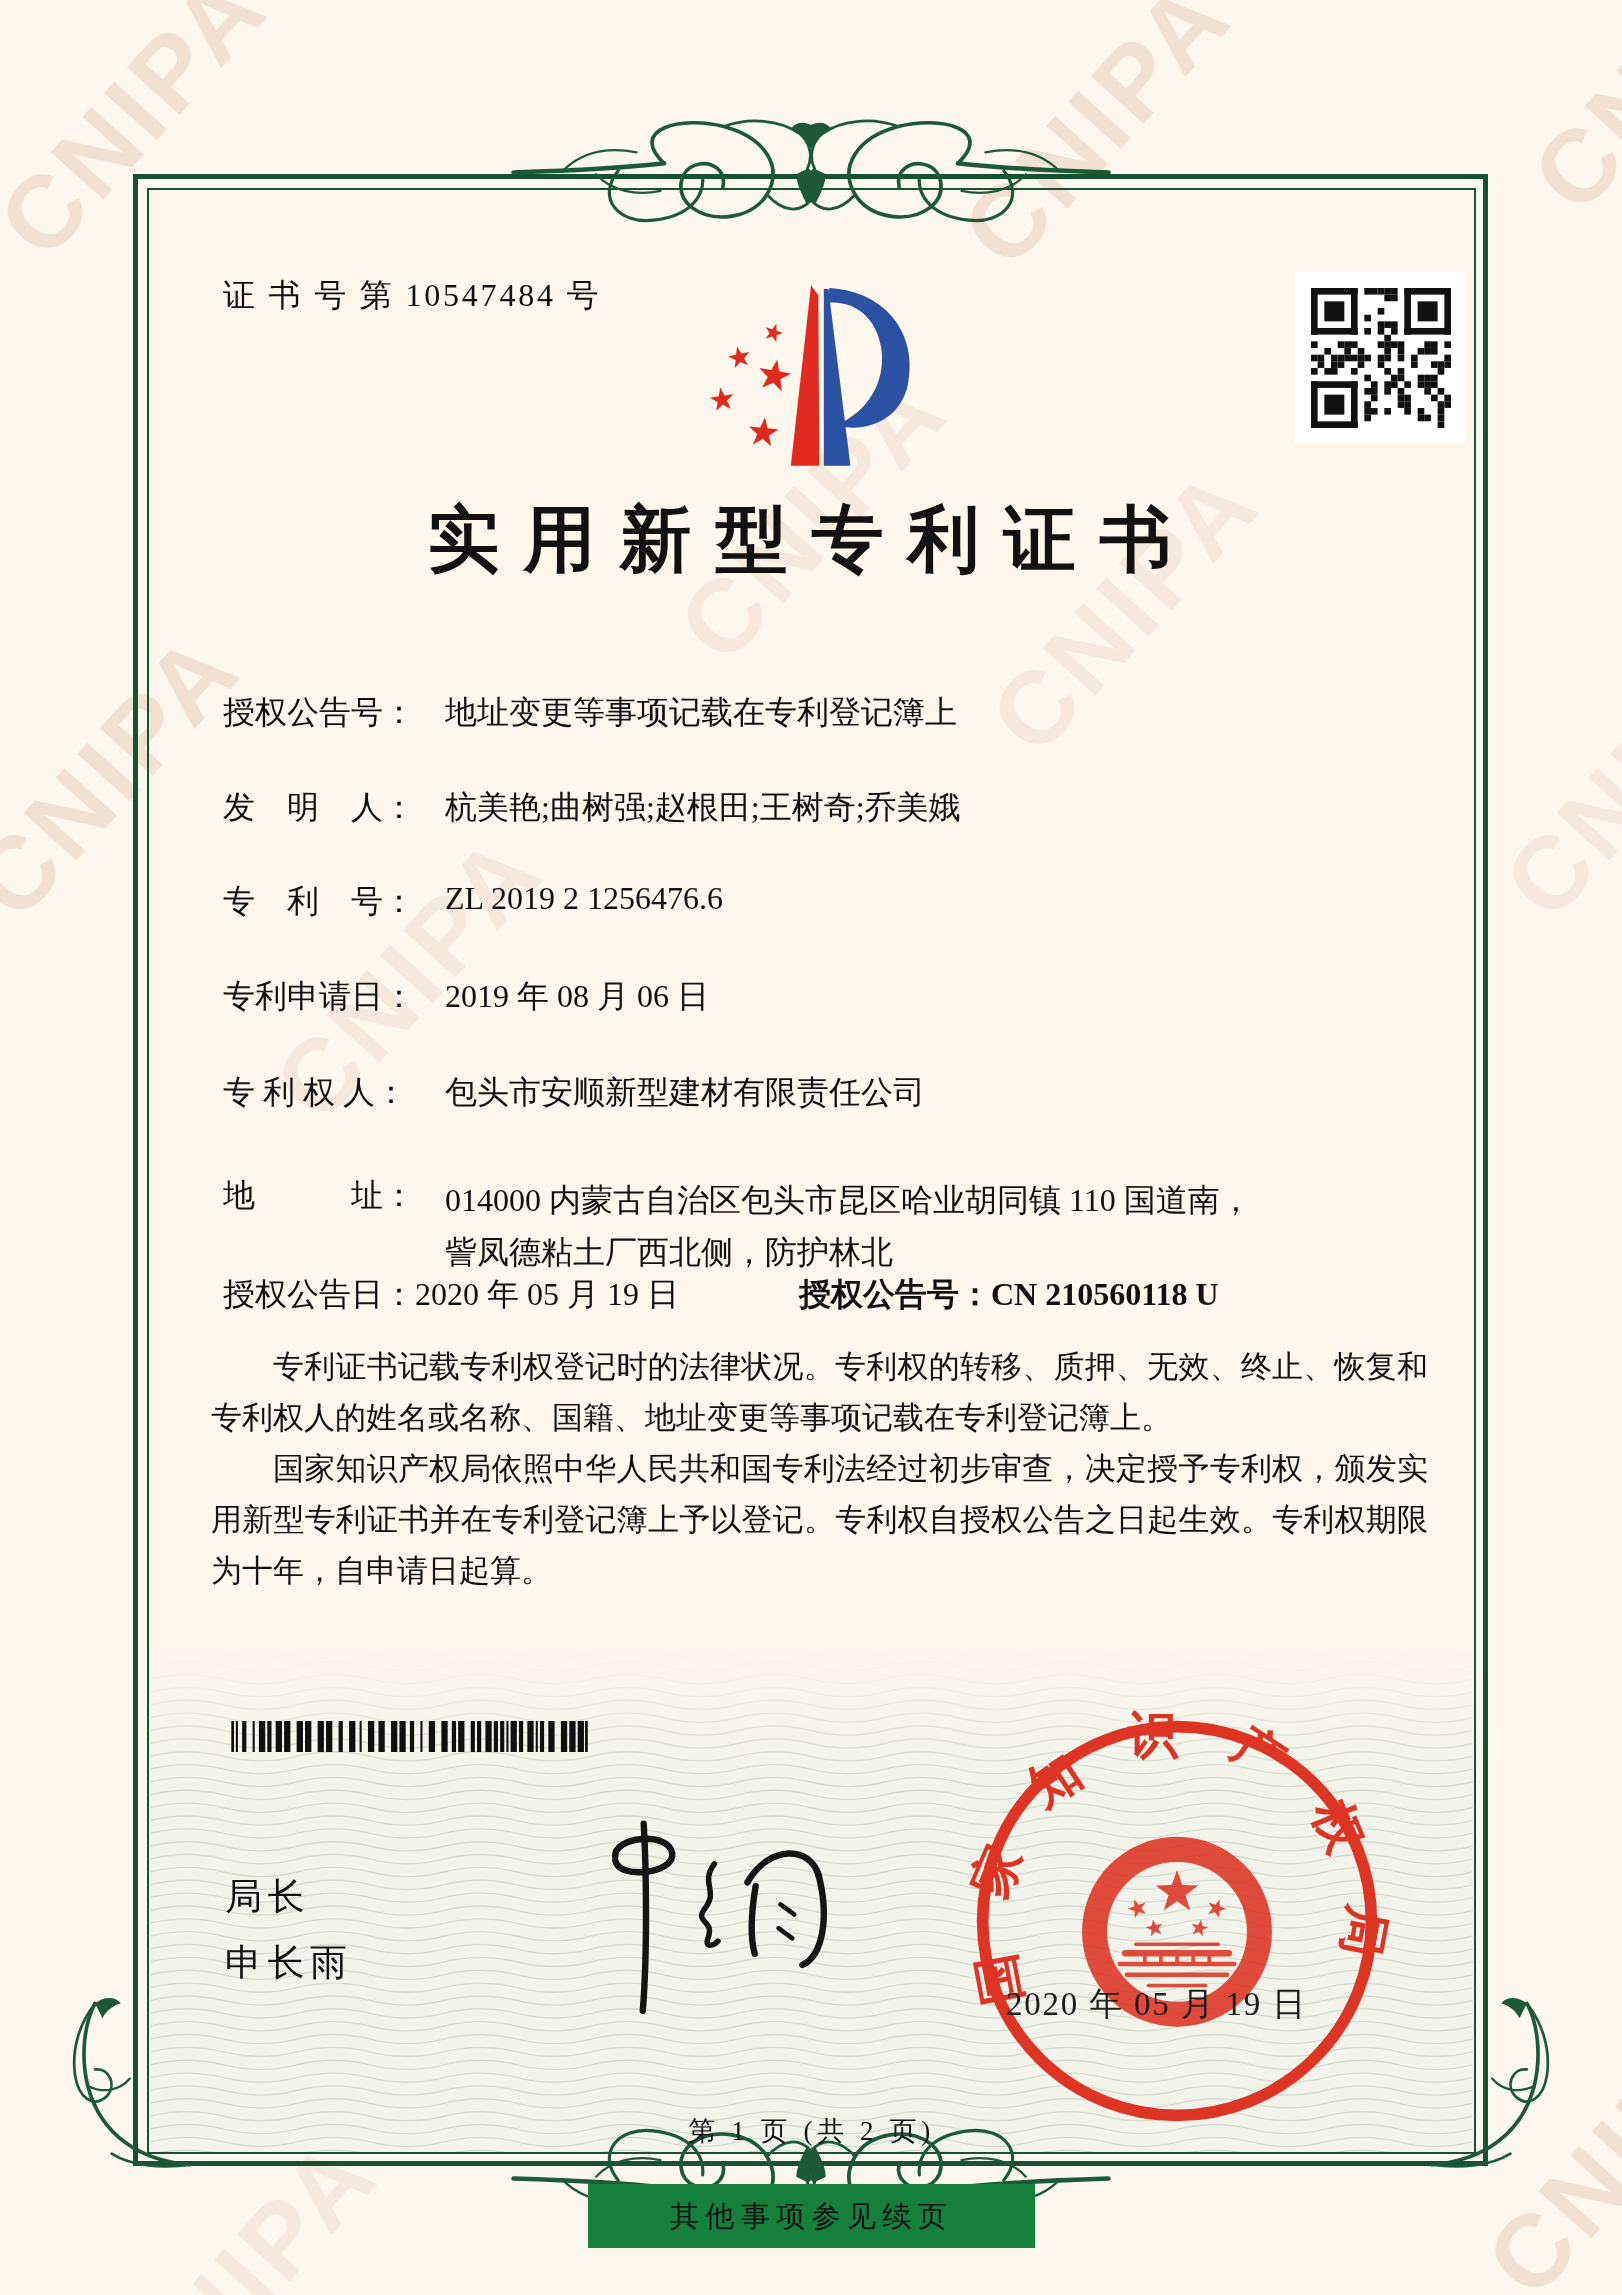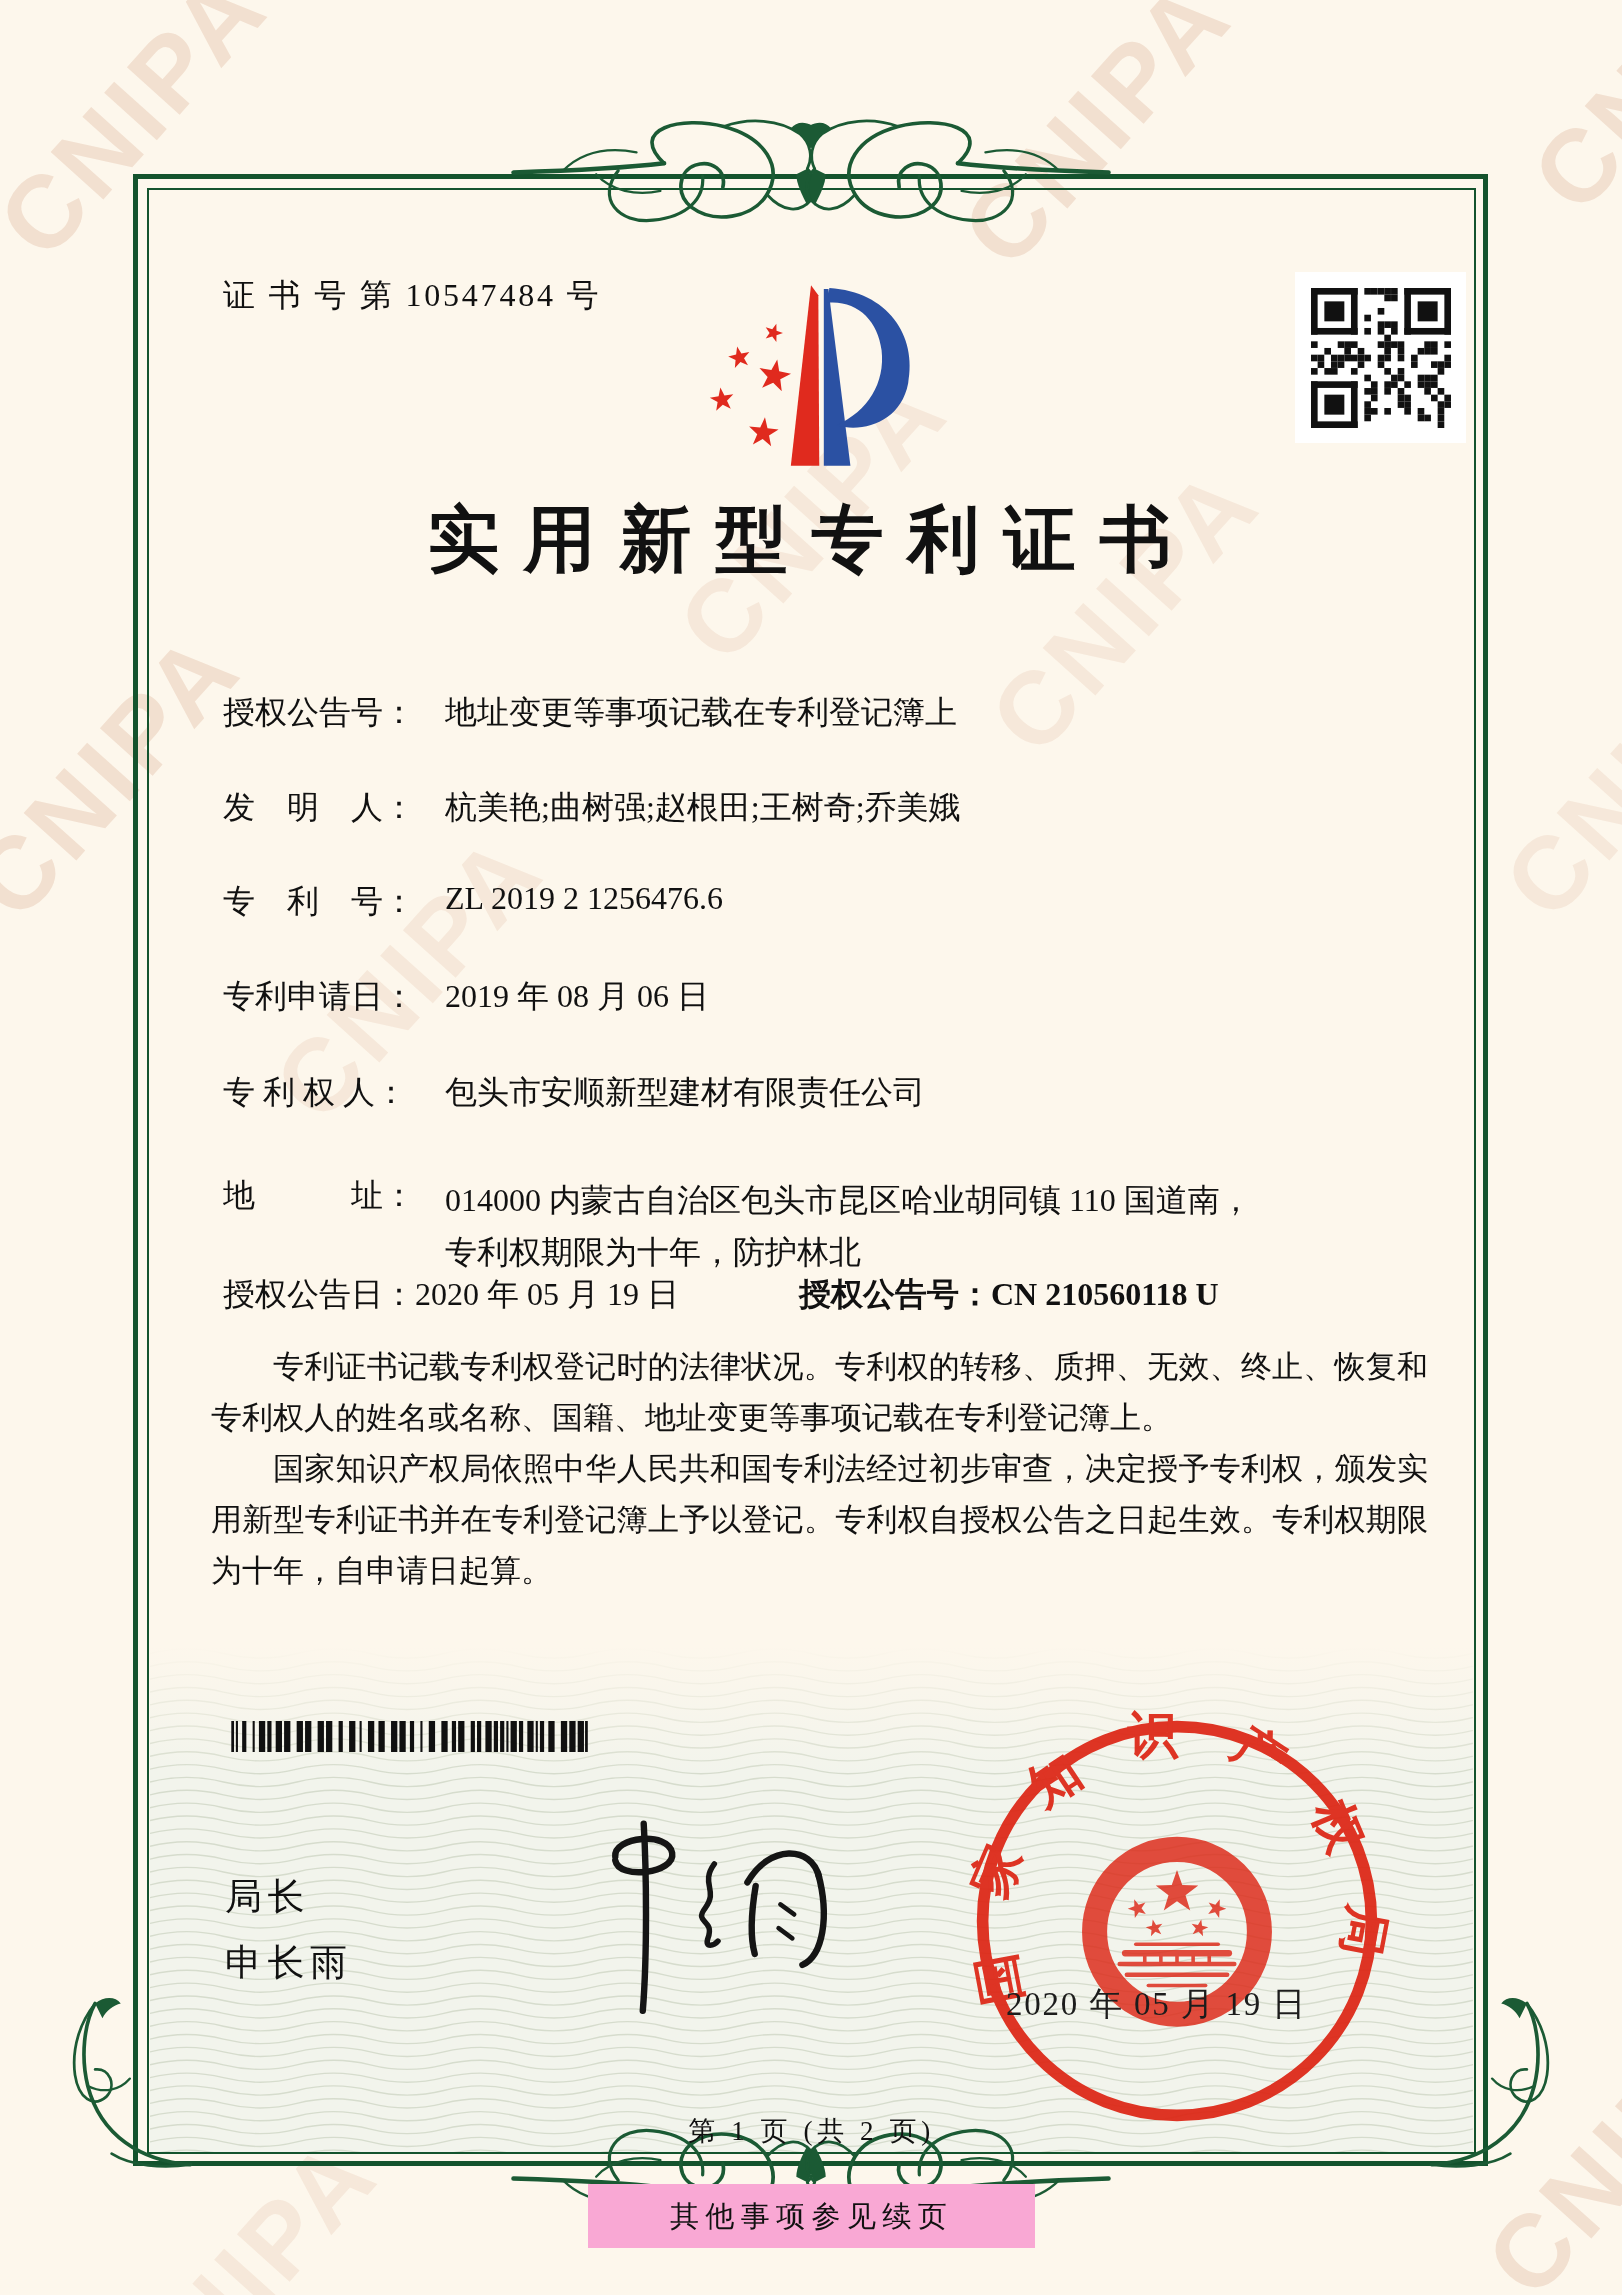--- a/index.html
+++ b/index.html
@@ -42,21 +42,21 @@
   .barcode{position:absolute;left:230px;top:1721px;z-index:4;}
   .director{position:absolute;left:225px;top:1864px;z-index:4;
       font-family:"Liberation Sans","DejaVu Sans",sans-serif;font-weight:500;}
   .director div{font-size:37px;letter-spacing:5.5px;line-height:66px;}
   .signature{position:absolute;left:507px;top:1816px;z-index:4;}
   .seal{position:absolute;left:962px;top:1706px;z-index:4;opacity:.93;}
   .seal-date{position:absolute;left:973px;top:1982px;width:367px;text-align:center;
       font-size:33px;letter-spacing:1.8px;color:#1c1c1c;z-index:5;}
   .page-info{position:absolute;left:0;top:2105px;width:100%;text-align:center;
       font-size:27px;letter-spacing:4.6px;z-index:4;margin-top:8px;}
-  .footer-note{position:absolute;left:588px;top:2184px;width:447px;height:64px;background:#f9a8d4;
+  .footer-note{position:absolute;left:588px;top:2184px;width:447px;height:64px;background:#15803d;
       text-align:center;line-height:64px;font-size:29px;letter-spacing:6.4px;z-index:4;}
 </style>
 </head>
 <body>
 
 <div class="page">
 
   <span class="wm" style="left:-37px;top:55px">CNIPA</span>
   <span class="wm" style="left:927px;top:64px">CNIPA</span>
   <span class="wm" style="left:1497px;top:9.2px">CNIPA</span>
@@ -312,21 +312,21 @@
     <span class="val">2019 年 08 月 06 日</span>
   </div>
   <div class="row" style="top:1071px">
     <span class="lbl">专 利 权 人：</span>
     <span class="val">包头市安顺新型建材有限责任公司</span>
   </div>
   <div class="row" style="top:1174px">
     <span class="lbl">地　　　址：</span>
     <span class="val addr-lines">
       <div>014000 内蒙古自治区包头市昆区哈业胡同镇 110 国道南，</div>
-      <div>专利权期限为十年，防护林北</div>
+      <div>訾凤德粘土厂西北侧，防护林北</div>
     </span>
   </div>
   <div class="grant-row" style="top:1273px">
     <span>授权公告日：</span><span>2020 年 05 月 19 日</span>
     <span class="grant-col2">
       <span>授权公告号：</span><span>CN 210560118 U</span>
     </span>
   </div>
 
   <div class="paras">

